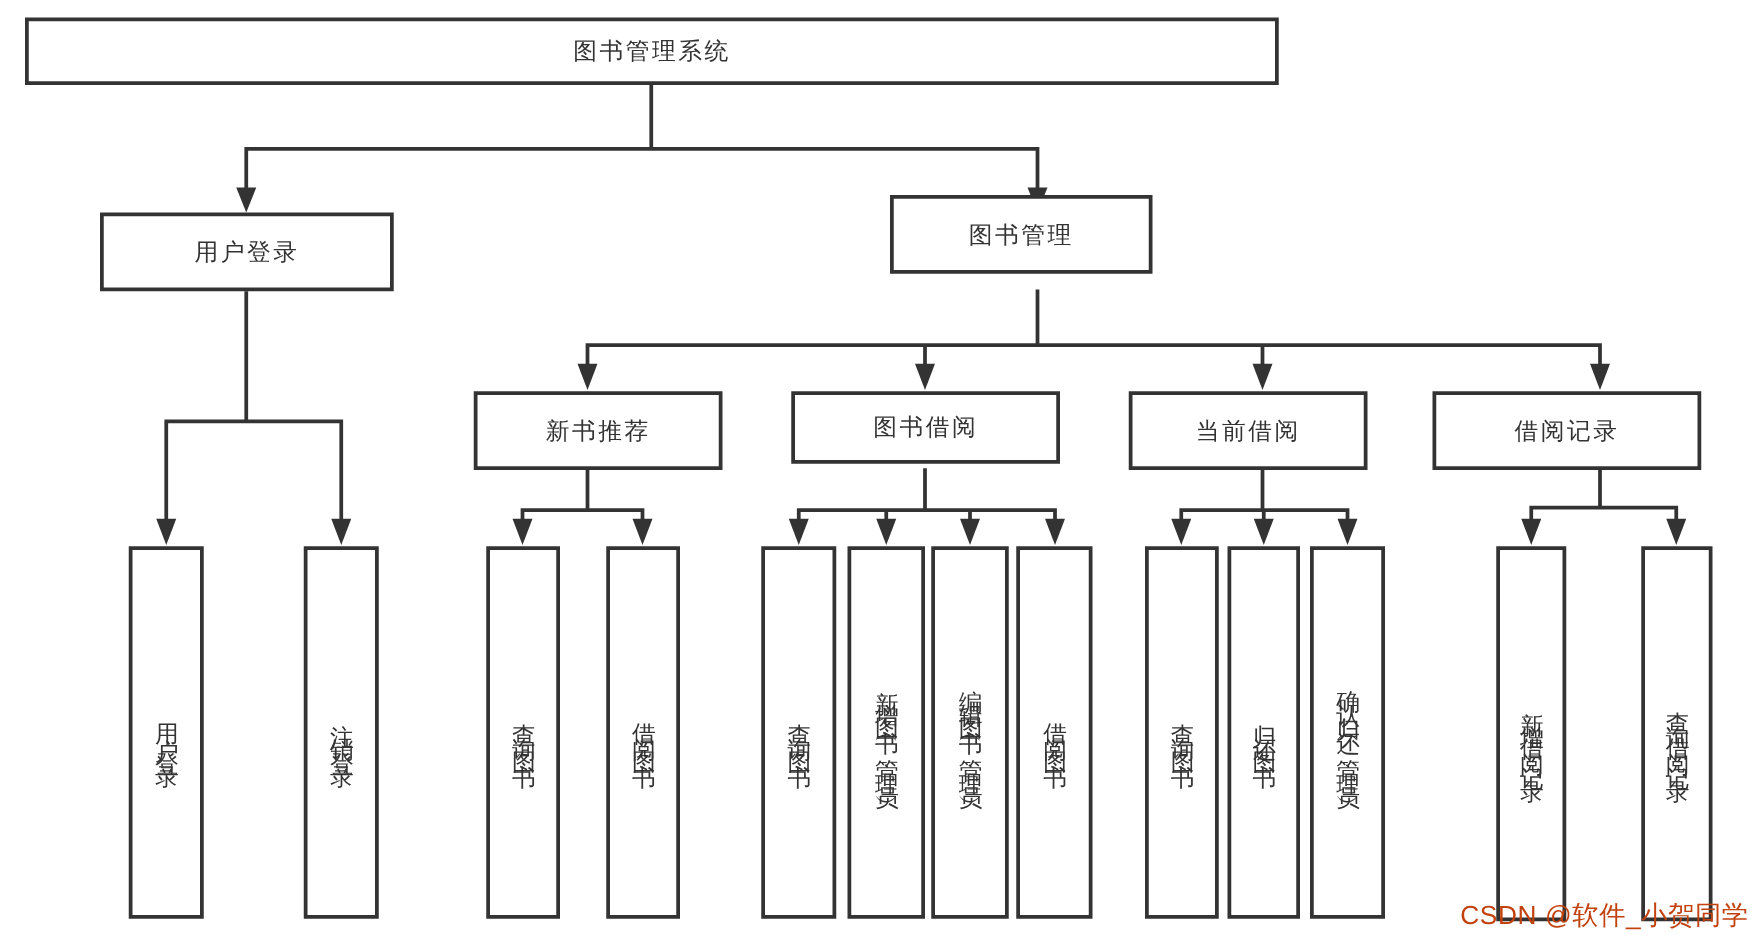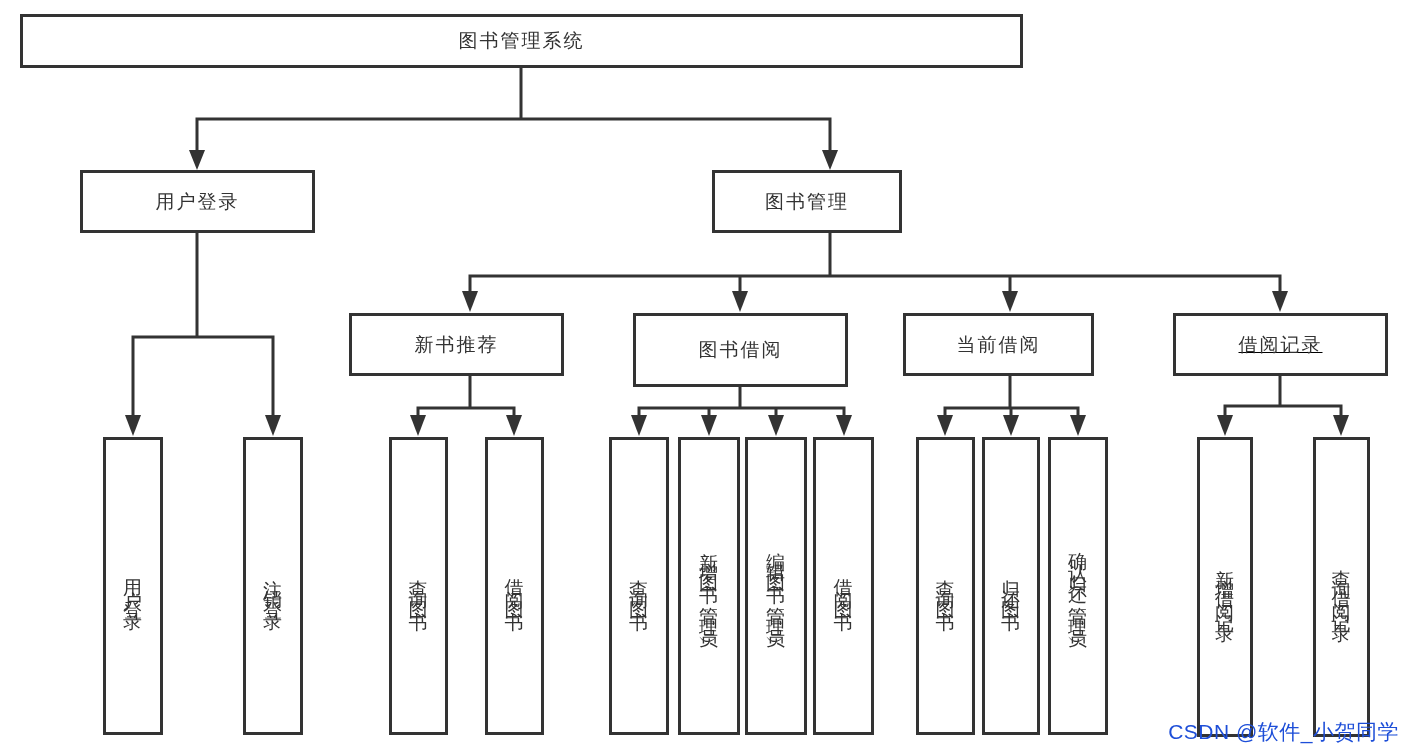--- a/index.html
+++ b/index.html
@@ -14,21 +14,21 @@
     display:flex; align-items:center; justify-content:center;
   }
   .box span { color:#333333; font-size:19px; }
   .h span { letter-spacing:2px; white-space:nowrap; }
   .v span {
     writing-mode:vertical-rl; text-orientation:mixed;
     letter-spacing:11px; line-height:1;
   }
   .watermark {
     position:absolute; right:6px; bottom:1px; z-index:5;
-    color:#1d4ed8; font-size:21px; letter-spacing:0.5px; white-space:nowrap;
+    color:#c2410c; font-size:21px; letter-spacing:0.5px; white-space:nowrap;
   }
 </style>
 </head>
 <body>
 
 <div id="canvas">
 
   <svg id="wires" width="1405" height="747" viewBox="0 0 1405 747">
     <g stroke="#333333" stroke-width="3" fill="none" stroke-linecap="square">
 
@@ -83,34 +83,34 @@
     </g>
   </svg>
 
   <div class="box h" style="left:20px; top:14px; width:1003px; height:54px;font-family:Liberation Serif, serif;">
     <span>图书管理系统</span>
   </div>
 
   <div class="box h" style="left:80px; top:170px; width:235px; height:63px;">
     <span>用户登录</span>
   </div>
-  <div class="box h" style="left:712px; top:170px; width:190px; height:63px;">
+  <div class="box h" style="left:712px; top:156px; width:210px; height:63px;">
     <span>图书管理</span>
   </div>
 
-  <div class="box h" style="left:349px; top:313px; width:215px; height:63px;">
+  <div class="box h" style="left:379px; top:313px; width:199px; height:63px;">
     <span>新书推荐</span>
   </div>
-  <div class="box h" style="left:633px; top:313px; width:215px; height:74px;">
+  <div class="box h" style="left:633px; top:313px; width:215px; height:58px;">
     <span>图书借阅</span>
   </div>
   <div class="box h" style="left:903px; top:313px; width:191px; height:63px;">
     <span>当前借阅</span>
   </div>
-  <div class="box h" style="left:1173px; top:313px; width:215px; height:63px;text-decoration:underline;">
+  <div class="box h" style="left:1146px; top:313px; width:215px; height:63px;">
     <span>借阅记录</span>
   </div>
 
   <div class="box v" style="left:103px; top:437px; width:60px; height:298px;">
     <span>用户登录</span>
   </div>
   <div class="box v" style="left:243px; top:437px; width:60px; height:298px;">
     <span>注销登录</span>
   </div>
 

